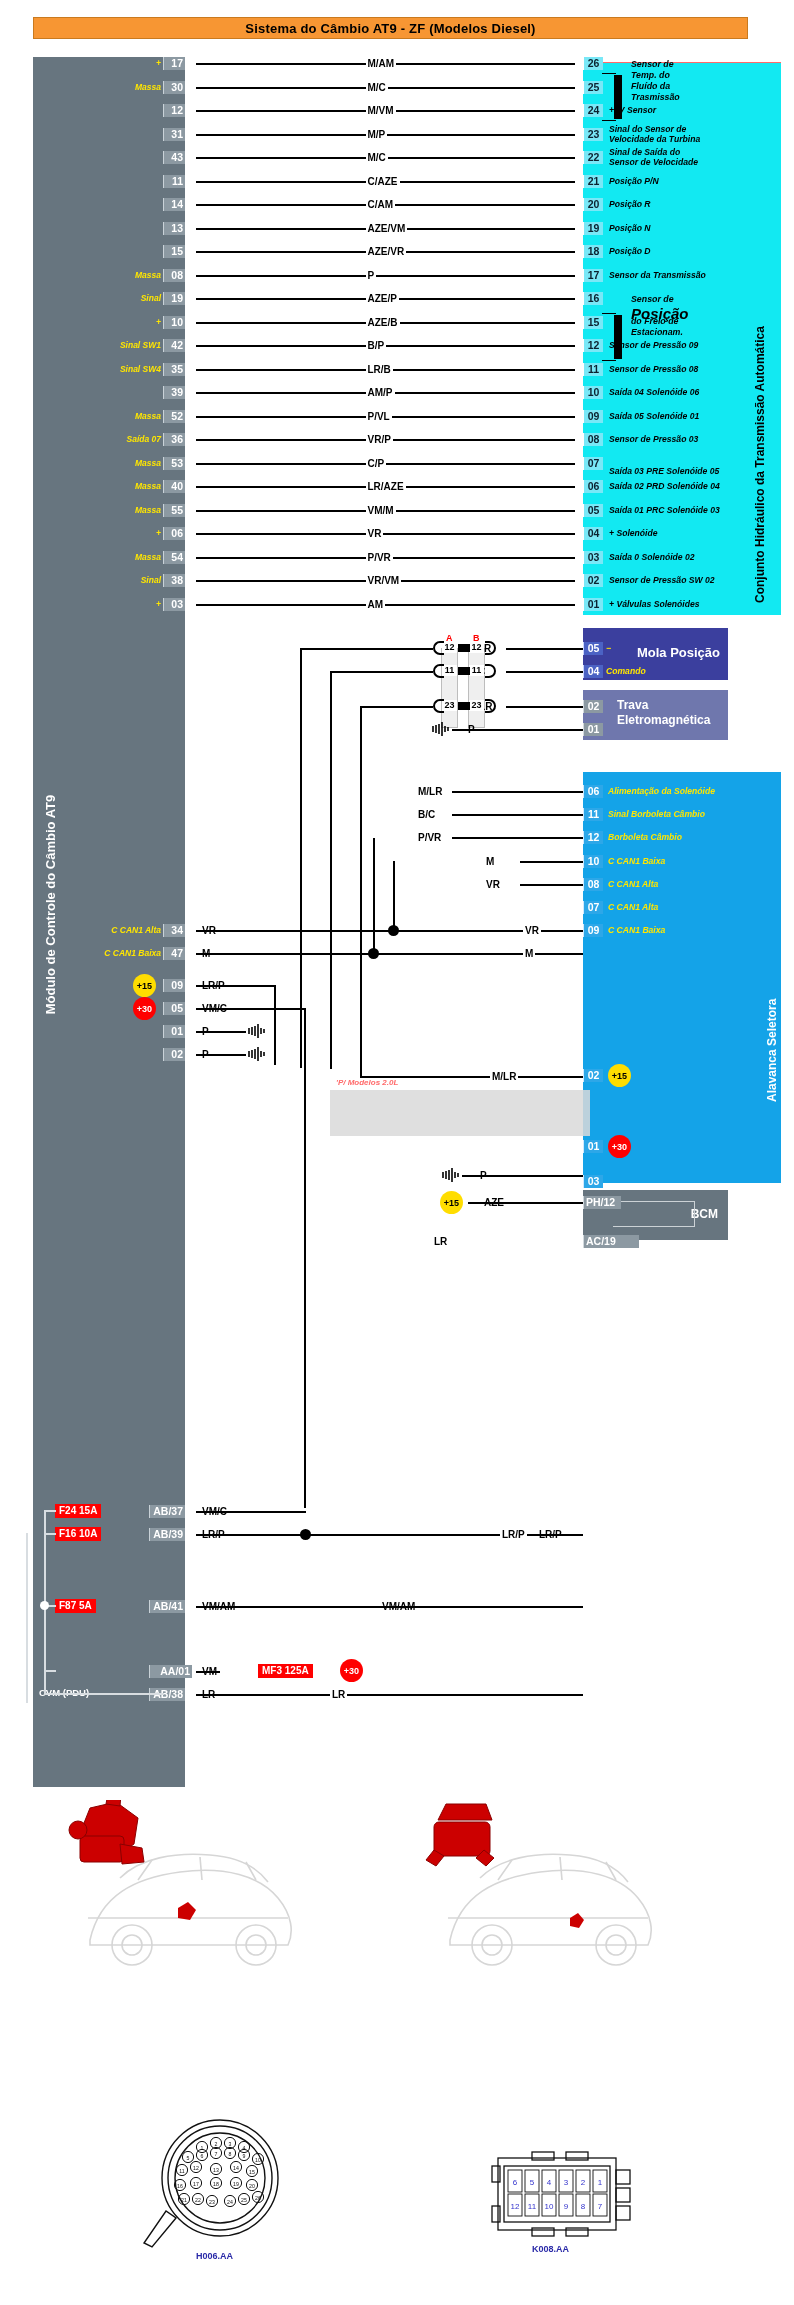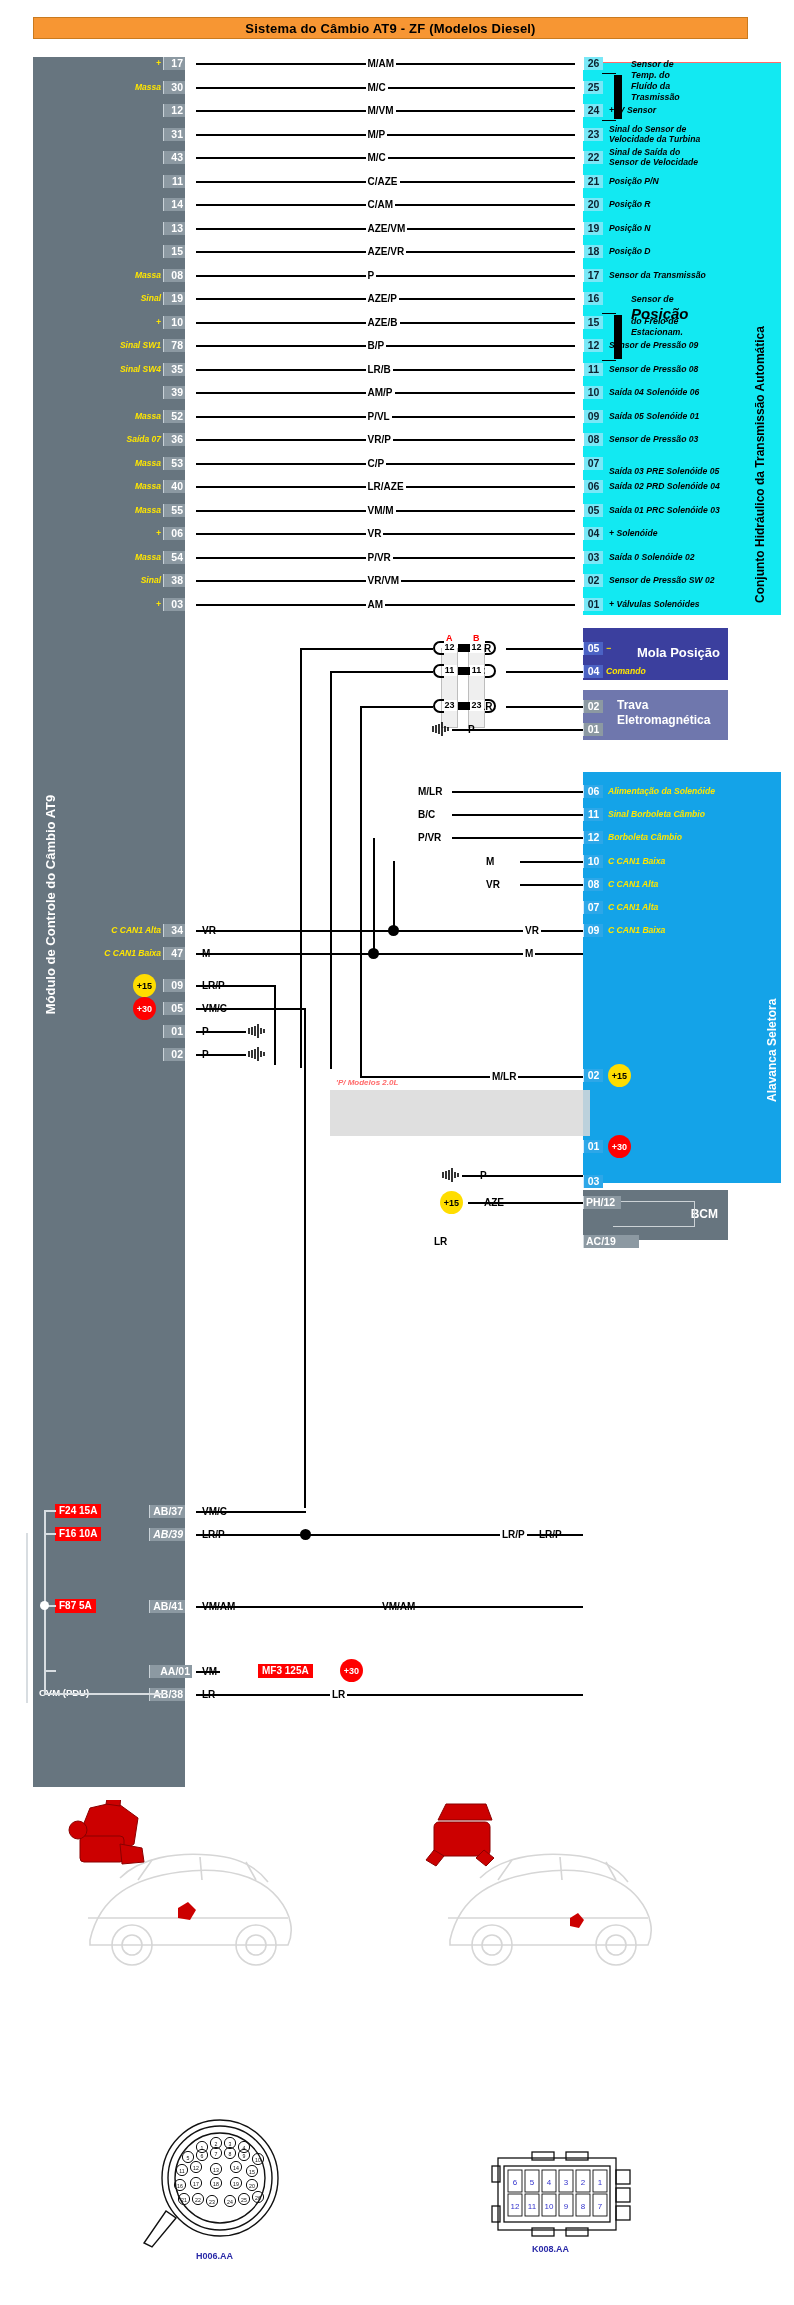--- a/index.html
+++ b/index.html
@@ -221,21 +221,21 @@
       <div class="wire" style="left:196px; top:275px; width:379px;"></div>
       <div class="wlabel" style="left:365.5px; top:270px;">P</div>
       <div class="pin" style="left:163px; top:292px; width:22px; text-align:right;">19</div>
       <div class="pinlabel" style="right:633px; top:292px;">Sinal</div>
       <div class="wire" style="left:196px; top:298px; width:379px;"></div>
       <div class="wlabel" style="left:365.5px; top:293px;">AZE/P</div>
       <div class="pin" style="left:163px; top:316px; width:22px; text-align:right;">10</div>
       <div class="pinlabel" style="right:633px; top:316px;">+</div>
       <div class="wire" style="left:196px; top:322px; width:379px;"></div>
       <div class="wlabel" style="left:365.5px; top:317px;">AZE/B</div>
-      <div class="pin" style="left:163px; top:339px; width:22px; text-align:right;">78</div>
+      <div class="pin" style="left:163px; top:339px; width:22px; text-align:right;">42</div>
       <div class="pinlabel" style="right:633px; top:339px;">Sinal  SW1</div>
       <div class="wire" style="left:196px; top:345px; width:379px;"></div>
       <div class="wlabel" style="left:365.5px; top:340px;">B/P</div>
       <div class="pin" style="left:163px; top:363px; width:22px; text-align:right;">35</div>
       <div class="pinlabel" style="right:633px; top:363px;">Sinal SW4</div>
       <div class="wire" style="left:196px; top:369px; width:379px;"></div>
       <div class="wlabel" style="left:365.5px; top:364px;">LR/B</div>
       <div class="pin" style="left:163px; top:386px; width:22px; text-align:right;">39</div>
       <div class="wire" style="left:196px; top:392px; width:379px;"></div>
       <div class="wlabel" style="left:365.5px; top:387px;">AM/P</div>
@@ -446,21 +446,21 @@
           <line x1="3" y1="4" x2="3" y2="10"></line>
           <line x1="15" y1="4" x2="15" y2="10"></line>
           <line x1="18" y1="5" x2="18" y2="9"></line>
         </g>
       </svg>
       <div class="fuse" style="left:55px; top:1504px;">F24 15A</div>
       <div class="pin" style="left:149px; top:1505px; width:36px; text-align:right;">AB/37</div>
       <div class="wlabel" style="left:200px; top:1506px; background:transparent;">VM/C</div>
       <div class="fwire" style="left:46px; top:1510px; width:10px; height:1.5px;"></div>
       <div class="fuse" style="left:55px; top:1527px;">F16 10A</div>
-      <div class="pin" style="left:149px; top:1528px; width:36px; text-align:right;font-style:italic;">AB/39</div>
+      <div class="pin" style="left:149px; top:1528px; width:36px; text-align:right;">AB/39</div>
       <div class="wlabel" style="left:200px; top:1529px; background:transparent;">LR/P</div>
       <div class="fwire" style="left:46px; top:1533px; width:10px; height:1.5px;"></div>
       <div class="fuse" style="left:55px; top:1599px;">F87 5A</div>
       <div class="pin" style="left:149px; top:1600px; width:36px; text-align:right;">AB/41</div>
       <div class="wlabel" style="left:200px; top:1601px; background:transparent;">VM/AM</div>
       <div class="fwire" style="left:46px; top:1605px; width:10px; height:1.5px;"></div>
       <div class="pin" style="left:149px; top:1665px; width:43px; text-align:right;">AA/01</div>
       <div class="wlabel" style="left:200px; top:1666px; background:transparent;">VM</div>
       <div class="fwire" style="left:46px; top:1670px; width:10px; height:1.5px;"></div>
       <div class="pin" style="left:149px; top:1688px; width:36px; text-align:right;">AB/38</div>

